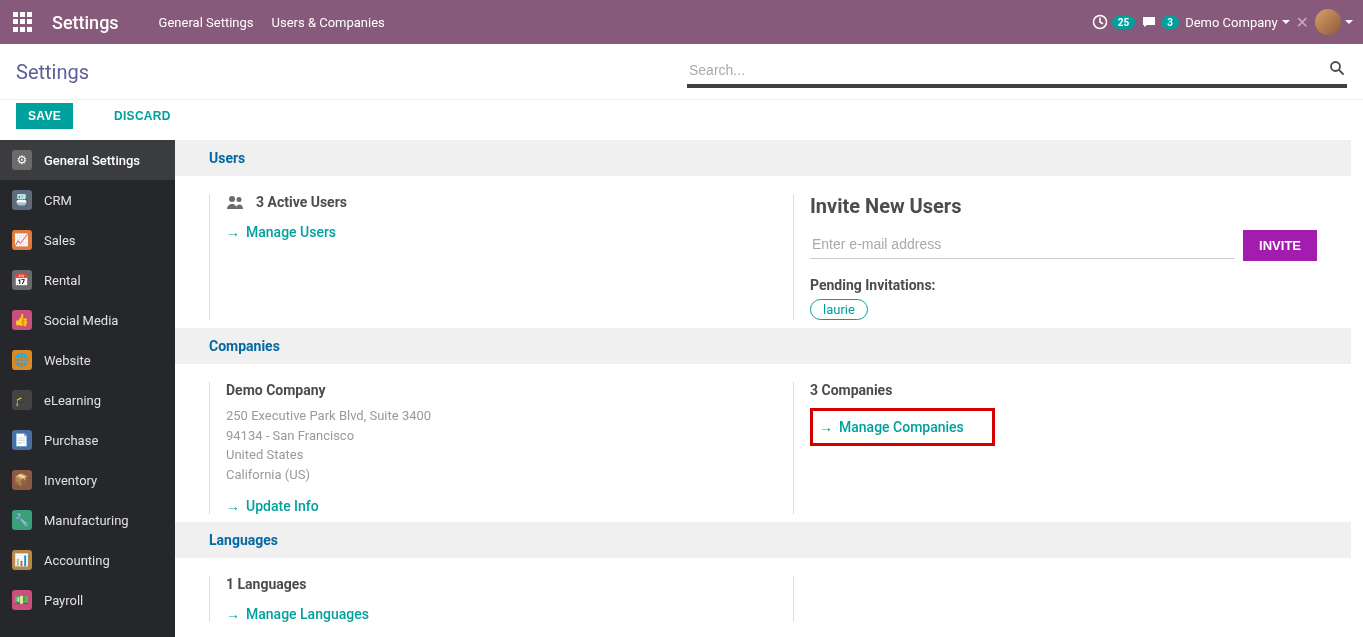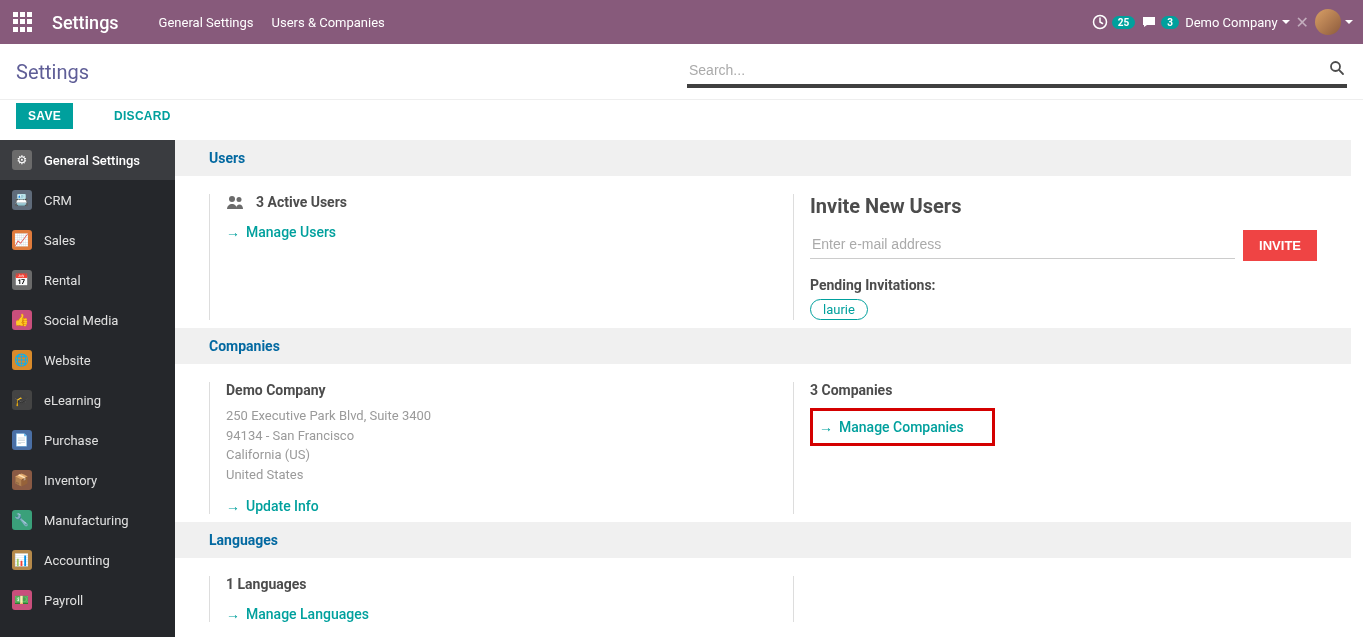--- a/index.html
+++ b/index.html
@@ -52,21 +52,21 @@
   .col { flex: 1; border-left: 1px solid #ddd; padding-left: 16px; min-width: 0; }
   .active-users-line { font-weight: bold; font-size: 14px; color: #4c4c4c; display: flex; align-items: center; }
   
   .action-link { color: #00a09d; font-weight: 500; display: inline-flex; align-items: center; gap: 6px; margin-top: 14px; cursor: pointer; font-size: 14px; }
   .arrow-fa { color:#00a09d; font-weight:bold; }
   
   .invite-label { font-weight: bold; font-size: 20px; color: #4c4c4c; margin-bottom: 12px; }
   .invite-row { display: flex; gap: 8px; align-items: flex-start; }
   .invite-input { flex: 1; border: none; border-bottom: 1px solid #ccc; padding: 6px 2px; font-size: 14px; outline: none; }
   .invite-input::placeholder { color: #aaa; }
-  .btn-invite { background: #ef4444; color: #fff; border: none; padding: 8px 16px; font-size: 13px; font-weight: bold; cursor: pointer; }
+  .btn-invite { background: #a21caf; color: #fff; border: none; padding: 8px 16px; font-size: 13px; font-weight: bold; cursor: pointer; }
   .pending-label { font-weight: bold; margin-top: 16px; font-size: 14px; color: #4c4c4c; }
   .pending-chip { display: inline-block; border: 1px solid #00a09d; color: #00a09d; border-radius: 12px; padding: 2px 12px; margin-top: 6px; font-size: 13px; cursor: pointer; }
   
   .company-name { font-weight: bold; font-size: 14px; color: #4c4c4c; margin-bottom: 8px; }
   .company-addr { color: #9a9a9a; line-height: 1.5; font-size: 13px; }
   .count-line { font-weight: bold; font-size: 14px; color: #4c4c4c; }
   
   .highlight-box { border: 3px solid #d40000; padding: 8px 28px 8px 6px; display: inline-block; margin-top: 10px; }
   
   svg { display:block; }
@@ -219,22 +219,22 @@
       </div>
     </div>
 
     <div class="section-header">Companies</div>
     <div class="section-body">
       <div class="col">
         <div class="company-name">Demo Company</div>
         <div class="company-addr">
           <div>250 Executive Park Blvd, Suite 3400</div>
           <div>94134 - San Francisco</div>
+          <div>United States</div>
           <div>California (US)</div>
-          <div>United States</div>
         </div>
         <div class="action-link">
           <span class="arrow-fa">→</span>
           <span>Update Info</span>
         </div>
       </div>
       <div class="col">
         <div class="count-line">3 Companies</div>
         <div class="highlight-box">
           <div class="action-link" style="margin-top:0;">

